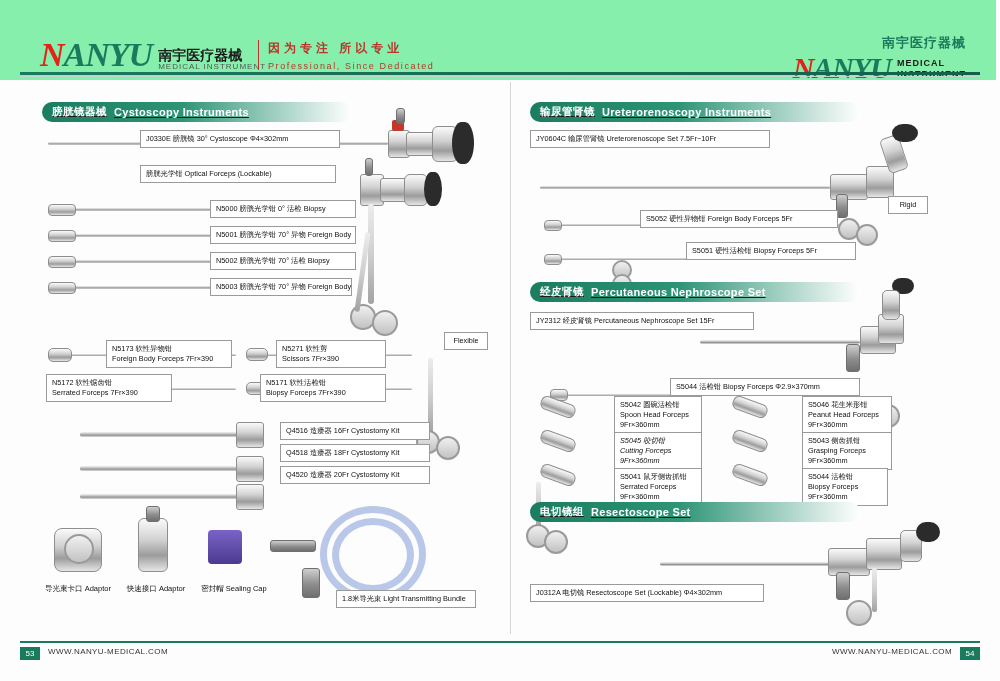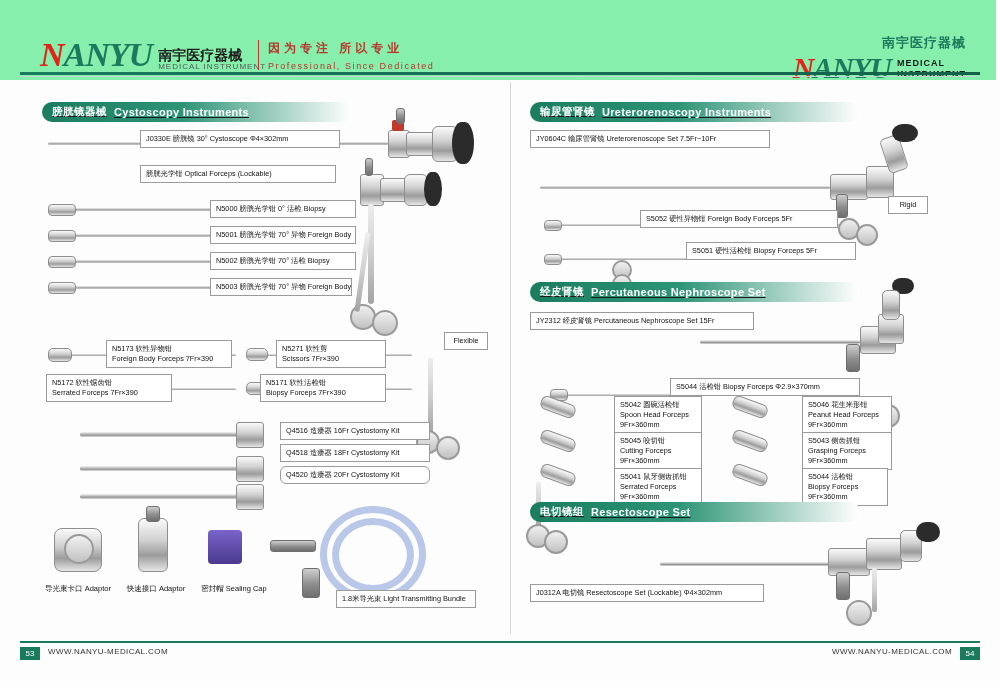--- a/index.html
+++ b/index.html
@@ -184,21 +184,21 @@
 
     <div class="rod" style="left:60px;top:350px;width:160px;height:5px;"></div>
     <div class="rod" style="left:60px;top:384px;width:160px;height:5px;"></div>
     <div class="rod" style="left:60px;top:412px;width:160px;height:5px;"></div>
     <div class="metal" style="left:216px;top:340px;width:26px;height:24px;"></div>
     <div class="metal" style="left:216px;top:374px;width:26px;height:24px;"></div>
     <div class="metal" style="left:216px;top:402px;width:26px;height:24px;"></div>
 
     <div class="lbl" style="left:260px;top:340px;width:150px;">Q4516 造瘘器 16Fr Cystostomy Kit</div>
     <div class="lbl" style="left:260px;top:362px;width:150px;">Q4518 造瘘器 18Fr Cystostomy Kit</div>
-    <div class="lbl" style="left:260px;top:384px;width:150px;border-radius:6px;">Q4520 造瘘器 20Fr Cystostomy Kit</div>
+    <div class="lbl" style="left:260px;top:384px;width:150px;">Q4520 造瘘器 20Fr Cystostomy Kit</div>
 
     <div class="metal" style="left:34px;top:446px;width:46px;height:42px;border-radius:8px;"></div>
     <div class="ring" style="left:44px;top:452px;width:26px;height:26px;"></div>
     <div class="capt" style="left:22px;top:502px;width:72px;">导光束卡口 Adaptor</div>
 
     <div class="metal" style="left:118px;top:436px;width:28px;height:52px;border-radius:6px;"></div>
     <div class="metal-dark" style="left:126px;top:424px;width:12px;height:14px;"></div>
     <div class="capt" style="left:100px;top:502px;width:72px;">快速接口 Adaptor</div>
 
     <div class="purple" style="left:188px;top:448px;width:34px;height:34px;"></div>
@@ -259,21 +259,21 @@
     <div class="metal" style="left:520px;top:318px;width:34px;height:12px;border-radius:6px;transform:rotate(20deg);"></div>
     <div class="metal" style="left:520px;top:352px;width:34px;height:12px;border-radius:6px;transform:rotate(20deg);"></div>
     <div class="metal" style="left:520px;top:386px;width:34px;height:12px;border-radius:6px;transform:rotate(20deg);"></div>
     <div class="metal" style="left:712px;top:318px;width:34px;height:12px;border-radius:6px;transform:rotate(20deg);"></div>
     <div class="metal" style="left:712px;top:352px;width:34px;height:12px;border-radius:6px;transform:rotate(20deg);"></div>
     <div class="metal" style="left:712px;top:386px;width:34px;height:12px;border-radius:6px;transform:rotate(20deg);"></div>
 
     <div class="lbl multi" style="left:594px;top:314px;width:88px;white-space:pre-line;">S5042 圆碗活检钳
 Spoon Head Forceps
 9Fr×360mm</div>
-    <div class="lbl multi" style="left:594px;top:350px;width:88px;white-space:pre-line;">S5045 咬切钳
+    <div class="lbl multi" style="left:594px;top:350px;width:88px;white-space:pre-line;font-style:italic;">S5045 咬切钳
 Cutting Forceps
 9Fr×360mm</div>
     <div class="lbl multi" style="left:594px;top:386px;width:88px;white-space:pre-line;">S5041 鼠牙侧齿抓钳
 Serrated Forceps
 9Fr×360mm</div>
     <div class="lbl multi" style="left:782px;top:314px;width:90px;white-space:pre-line;">S5046 花生米形钳
 Peanut Head Forceps
 9Fr×360mm</div>
     <div class="lbl multi" style="left:782px;top:350px;width:90px;white-space:pre-line;">S5043 侧齿抓钳
 Grasping Forceps

